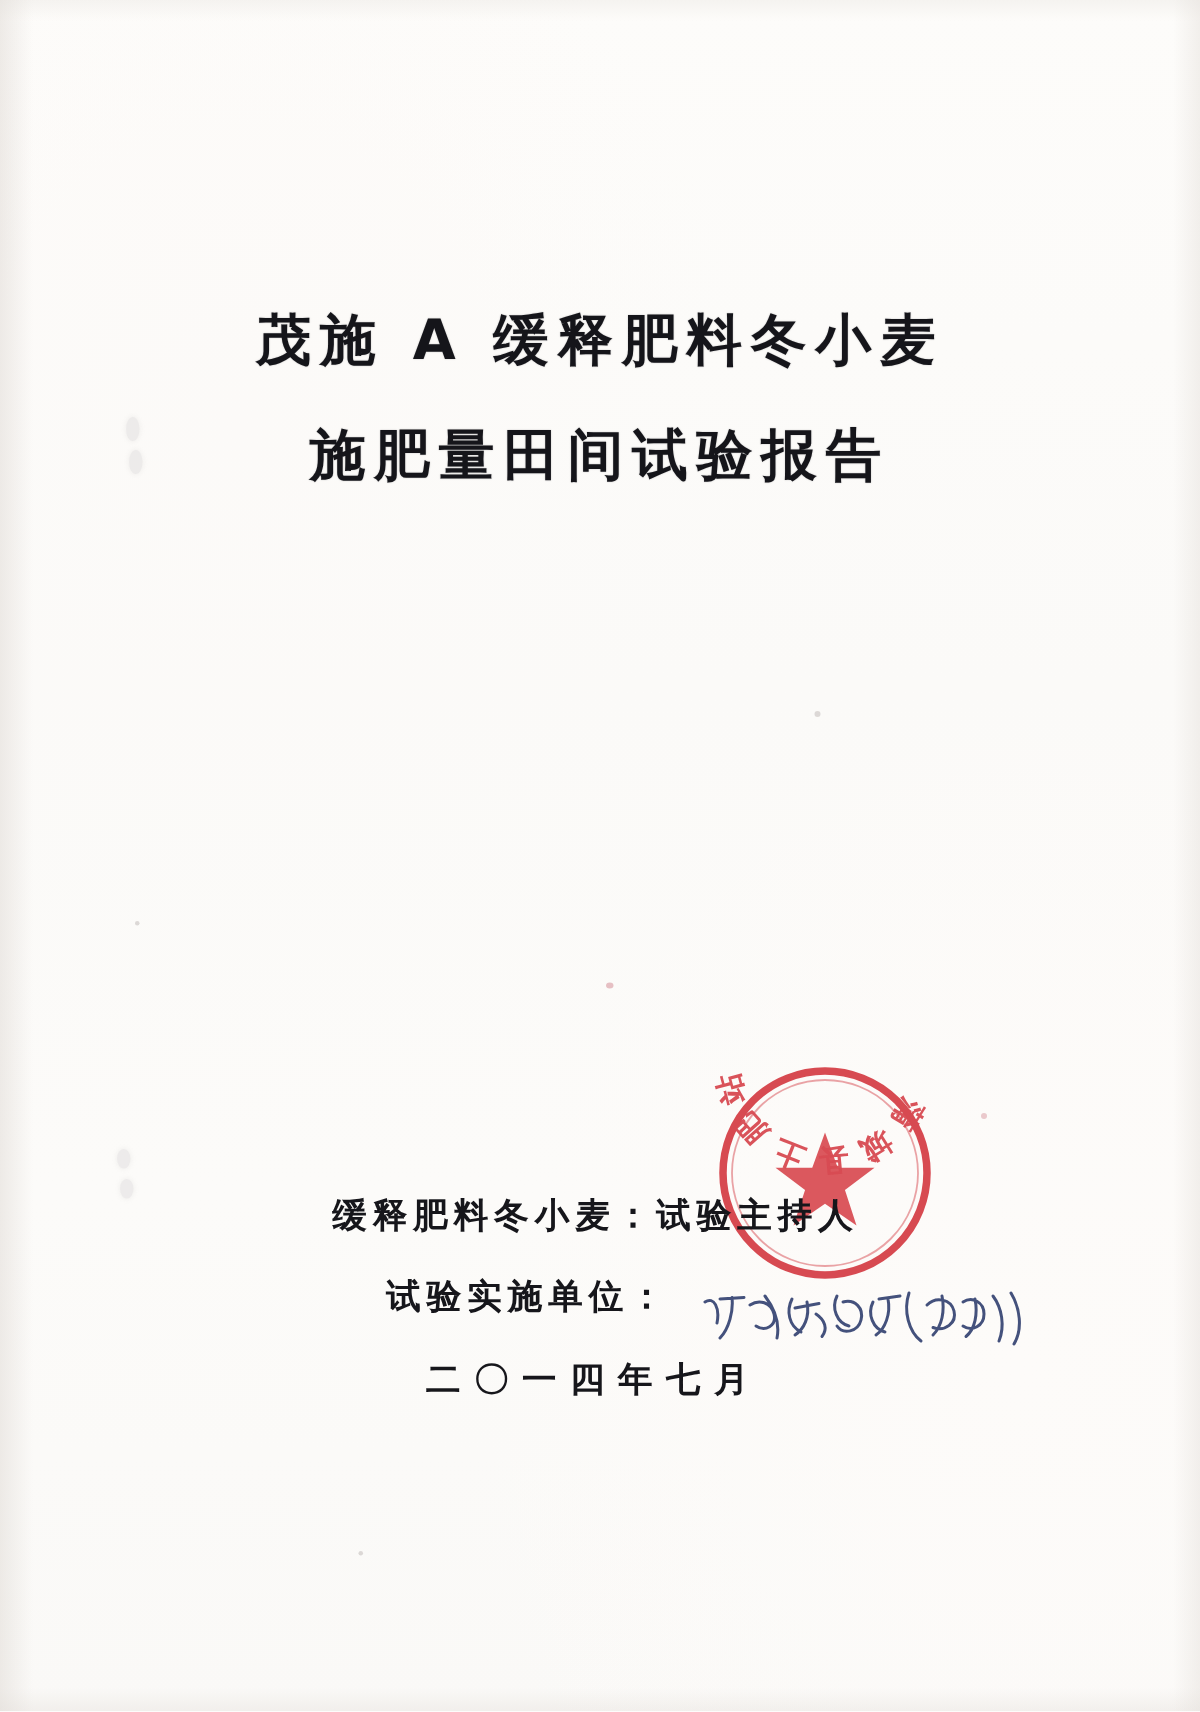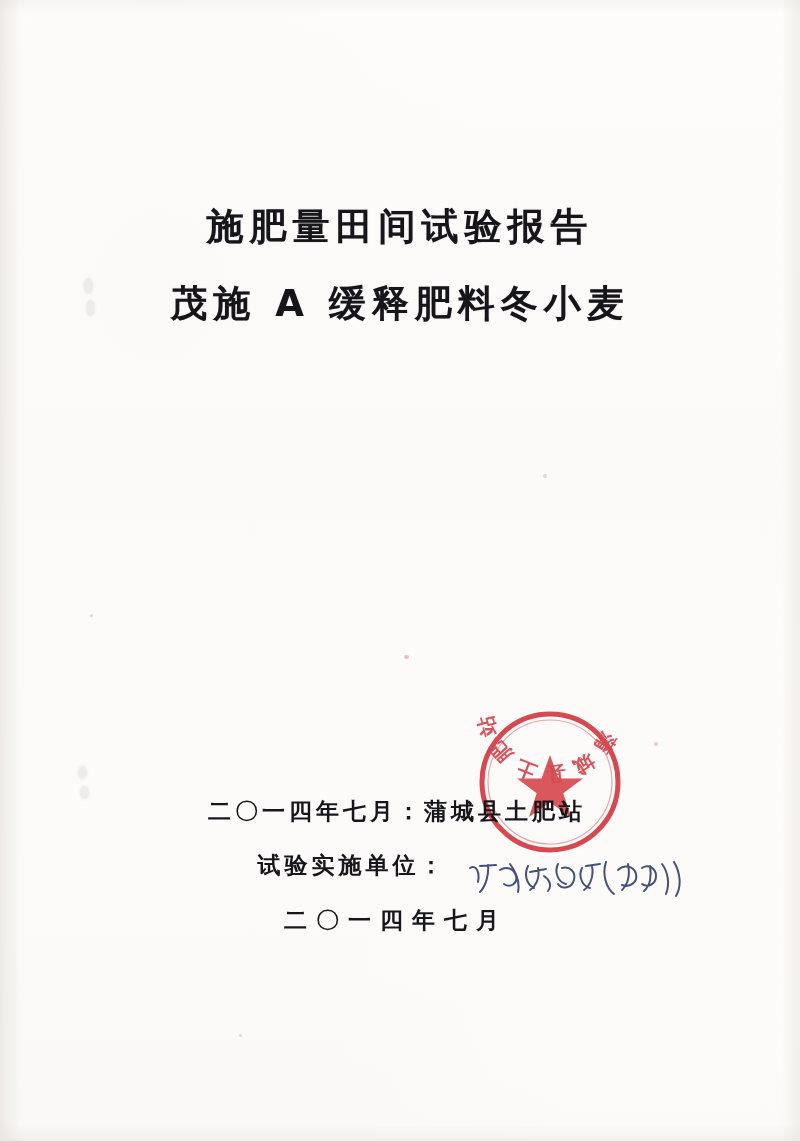--- a/index.html
+++ b/index.html
@@ -126,22 +126,22 @@
   <div class="hole-mark" style="left:86px; top:300px;"></div>
   <div class="hole-mark" style="left:78px; top:766px; height:13px;"></div>
   <div class="hole-mark" style="left:80px; top:786px; height:13px;"></div>
   <div class="speck" style="left:543px; top:474px; width:4px; height:4px;"></div>
   <div class="speck" style="left:404px; top:655px; width:5px; height:4px; background:rgba(205,120,130,0.45);"></div>
   <div class="speck" style="left:90px; top:614px; width:3px; height:3px;"></div>
   <div class="speck" style="left:654px; top:742px; width:4px; height:4px; background:rgba(200,110,120,0.35);"></div>
   <div class="speck" style="left:239px; top:1034px; width:3px; height:3px;"></div>
 
   <div class="title-block">
+    <div class="title-line">茂施 A 缓释肥料冬小麦</div>
     <div class="title-line">施肥量田间试验报告</div>
-    <div class="title-line">茂施 A 缓释肥料冬小麦</div>
   </div>
 
   <div class="seal">
     <svg width="152" height="150" viewBox="0 0 152 150" xmlns="http://www.w3.org/2000/svg">
       <g opacity="0.88">
         <circle cx="76" cy="75" r="68" fill="none" stroke="#d2313a" stroke-width="5"></circle>
         <circle cx="76" cy="75" r="62" fill="none" stroke="#d2313a" stroke-width="1.2" opacity="0.5"></circle>
 
         <polygon points="76,48 84.5,71.5 109,71.5 89.3,86.3 97,110 76,95.5 55,110 62.7,86.3 43,71.5 67.5,71.5" fill="#d2313a" opacity="0.92"></polygon>
 
@@ -150,21 +150,21 @@
         </defs>
         <text font-family="DejaVu Sans, sans-serif" font-size="20" font-weight="bold" fill="#d2313a" opacity="0.95">
           <textPath href="#sealArc" startOffset="12%">蒲 城 县 土 肥 站</textPath>
         </text>
       </g>
     </svg>
   </div>
 
   <div class="footer-block">
     <div class="footer-line fl1">
-      <span>二〇一四年七月：</span><span>蒲城县土肥站</span>
+      <span>缓释肥料冬小麦：</span><span>试验主持人</span>
     </div>
     <div class="footer-line fl2">
       <span>试验实施单位：</span>
     </div>
     <div class="footer-line fl3">二〇一四年七月</div>
   </div>
 
   <div class="signature">
     <svg width="220" height="46" viewBox="0 0 220 46" xmlns="http://www.w3.org/2000/svg">
       <g fill="none" stroke="#2b3a6b" stroke-width="2" stroke-linecap="round" stroke-linejoin="round" opacity="0.88">

